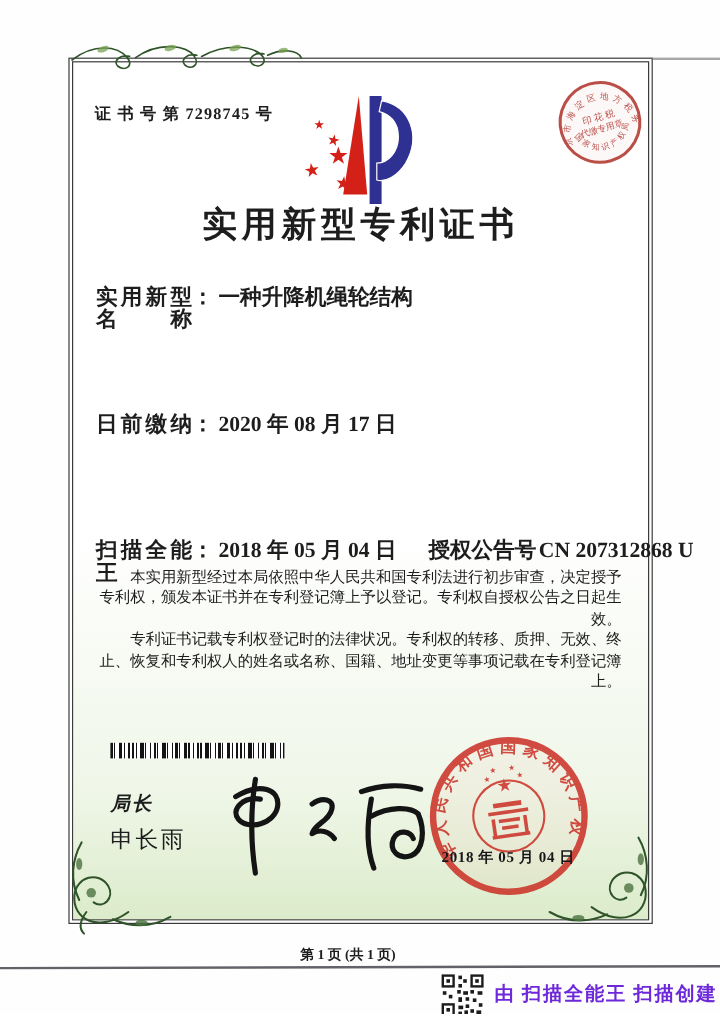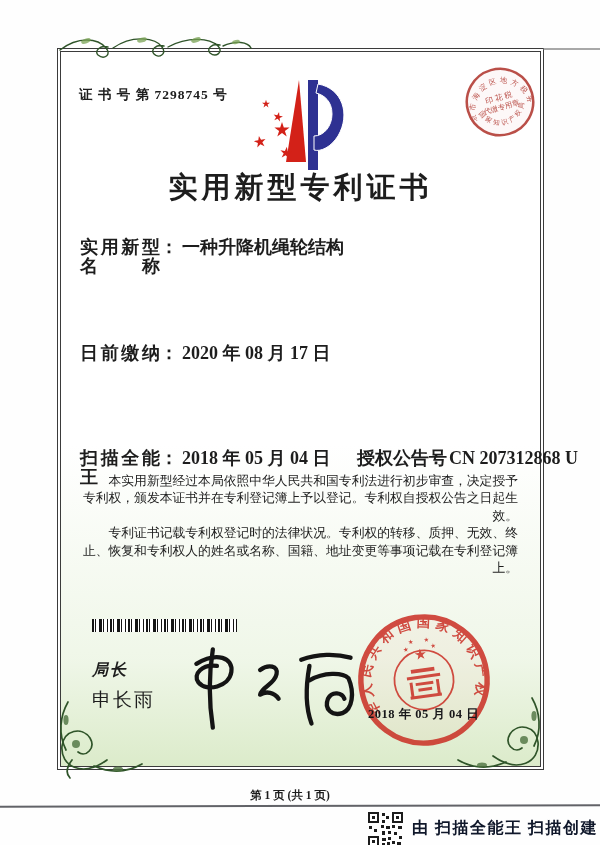--- a/index.html
+++ b/index.html
@@ -49,21 +49,21 @@
   .seal-date{left:368px;top:706px;font-size:12.5px;font-weight:bold;letter-spacing:.5px;color:#17171a;z-index:5;}
   .page-info{left:80px;top:744px;width:420px;text-align:center;font-size:11.5px;font-weight:bold;margin-top:44px;}
   
   .tax-stamp{left:459px;top:61px;width:82px;height:82px;opacity:.85;}
   
   .orn-top{left:58px;top:34px;width:195px;height:24px;}
   .orn-bl{left:52px;top:698px;width:92px;height:82px;}
   .orn-br{left:456px;top:692px;width:92px;height:85px;}
   
   .qr{left:367px;top:811px;width:37px;height:37px;}
-  .scan-text{left:412px;top:818px;font-size:16px;font-weight:bold;letter-spacing:1.5px;color:#0f172a;font-family:"Liberation Serif","DejaVu Serif",serif;}
+  .scan-text{left:412px;top:818px;font-size:16px;font-weight:bold;letter-spacing:1.5px;color:#6d28d9;font-family:"Liberation Serif","DejaVu Serif",serif;}
 </style>
 </head>
 <body>
 
 <div class="stage">
 
   <div class="abs cert-frame"></div>
   <div class="abs frame-tint"></div>
   <div class="abs edge-line-top-right"></div>
 

